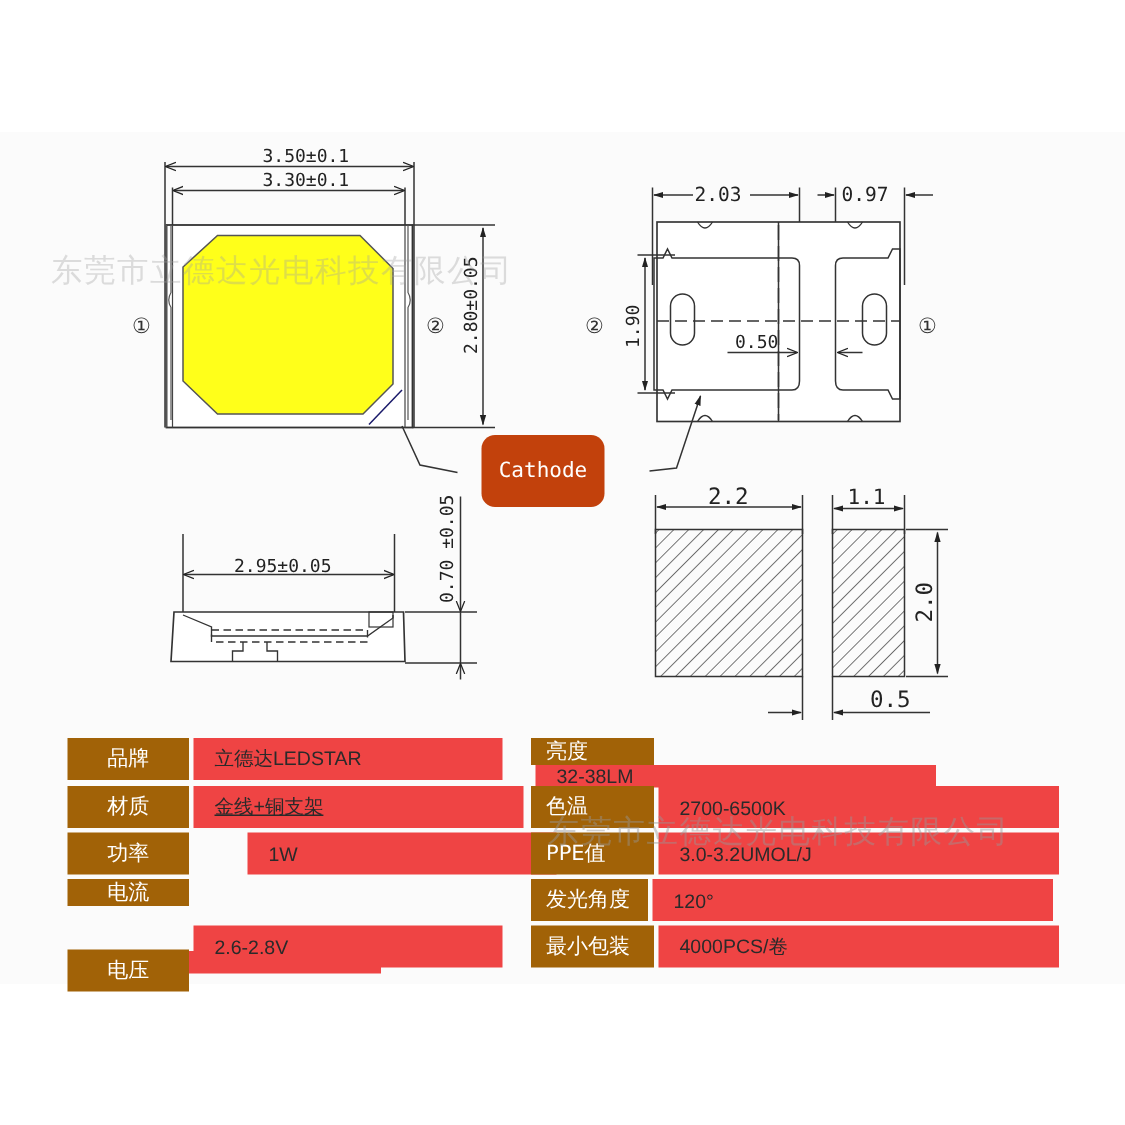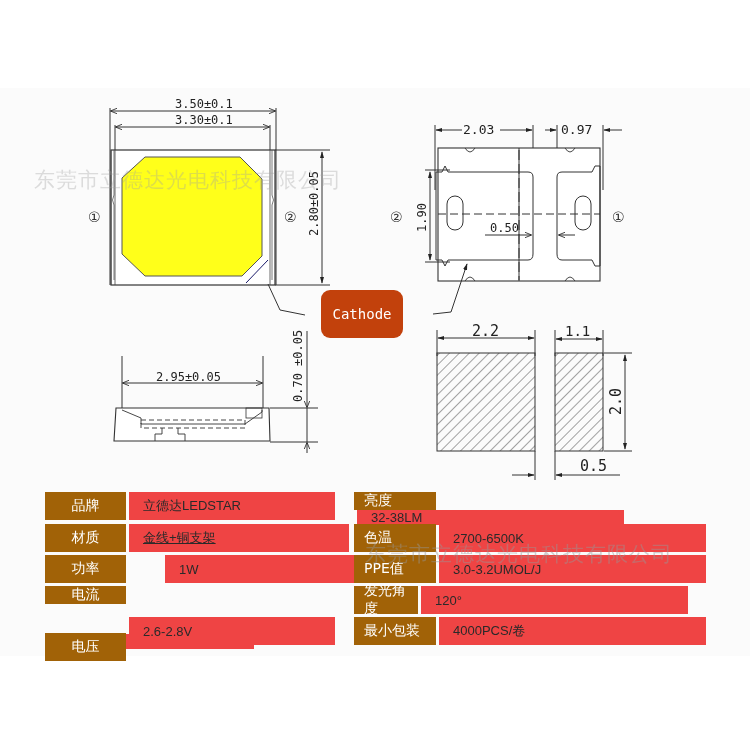--- a/index.html
+++ b/index.html
@@ -192,21 +192,21 @@
   </div>
   <div class="spec-row" style="left:354px; top:524px;">
     <div class="spec-label left-al" style="width:82px;">色温</div>
     <div class="spec-value" style="width:267px;">2700-6500K</div>
   </div>
   <div class="spec-row" style="left:354px; top:555px;">
     <div class="spec-label left-al" style="width:82px;">PPE值</div>
     <div class="spec-value" style="width:267px;">3.0-3.2UMOL/J</div>
   </div>
   <div class="spec-row" style="left:354px; top:586px;">
-    <div class="spec-label left-al" style="width:64px;">发光角度</div>
+    <div class="spec-label left-al" style="width:78px;">发光角度</div>
     <div class="spec-value" style="width:267px;">120°</div>
   </div>
   <div class="spec-row" style="left:354px; top:617px;">
     <div class="spec-label left-al" style="width:82px;">最小包装</div>
     <div class="spec-value" style="width:267px;">4000PCS/卷</div>
   </div>
 </div>
 
 <div class="watermark" style="left:365px; top:540px; color:rgba(150,150,150,0.45);">东莞市立德达光电科技有限公司</div>
 

